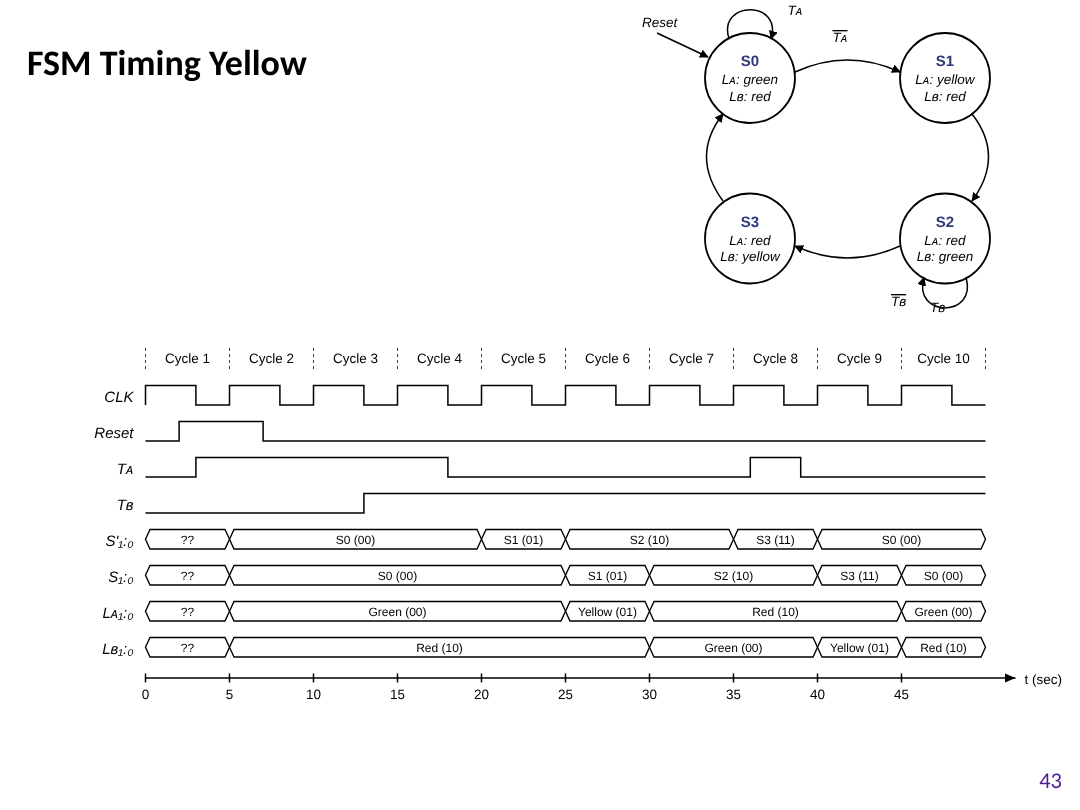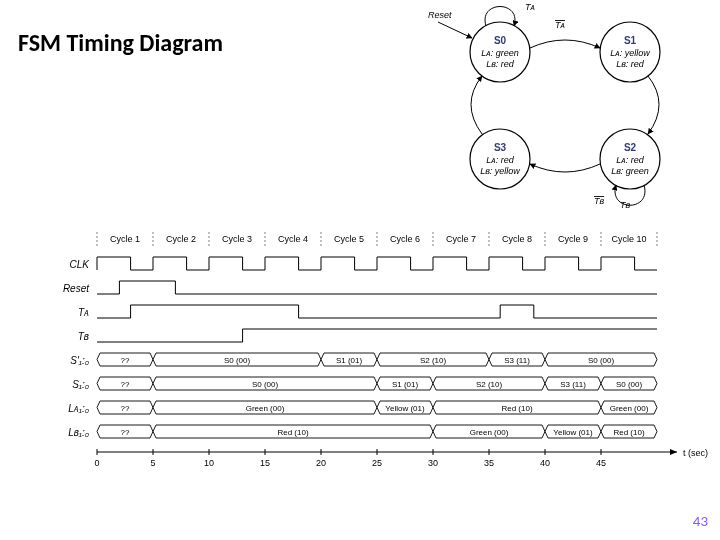--- a/index.html
+++ b/index.html
@@ -1,36 +1,36 @@
 <!DOCTYPE html>
 <html><head>
 <meta charset="utf-8">
 <style>
   html,body{margin:0;padding:0;width:720px;height:540px;background:#fff;font-family:Arial,Helvetica,sans-serif;color:#000;overflow:hidden}
   .page{position:relative;width:720px;height:540px}
   .title{position:absolute;left:18px;top:14px;font:700 24px/1.1 Calibri,Arial,sans-serif}
-  .pagenum{position:absolute;right:12px;bottom:10px;font:400 15px Calibri,Arial,sans-serif;color:#8b5cf6}
+  .pagenum{position:absolute;right:12px;bottom:10px;font:400 15px Calibri,Arial,sans-serif;color:#4c1d95}
   
   .bubbles{position:absolute;left:430px;top:4px;width:280px;height:200px}
   .bubbles svg{overflow:visible}
   .bubbles text{font:10px Arial;fill:#000}
   .bubbles text.sn{font:700 10px Arial;fill:#303a7a}
   .bubbles text.si{font:9px Arial;font-style:italic}
   .bubbles text.sc{text-anchor:middle}
   
   .timing{position:absolute;left:35px;top:232px;width:660px;height:266px;font:400 10px Arial}
   .timing svg{overflow:visible}
   .tt{font:9px Arial;fill:#000}
   .lbli{font:italic 10px Arial;text-anchor:end}
   .cell{font:8px Arial}
 </style>
 </head>
 <body>
 <div class="page">
-  <h1 class="title">FSM Timing Diagram</h1>
+  <h1 class="title">FSM Timing Yellow</h1>
   <div class="pagenum">43</div>
 
   <div class="bubbles">
     <svg width="280" height="200" viewBox="0 0 280 200">
       <defs>
         <marker id="ah" viewBox="0 0 10 10" refX="9" refY="5" markerWidth="6" markerHeight="6" orient="auto">
           <path d="M0,0 L10,5 L0,10 z" fill="#000"></path>
         </marker>
       </defs>
 

